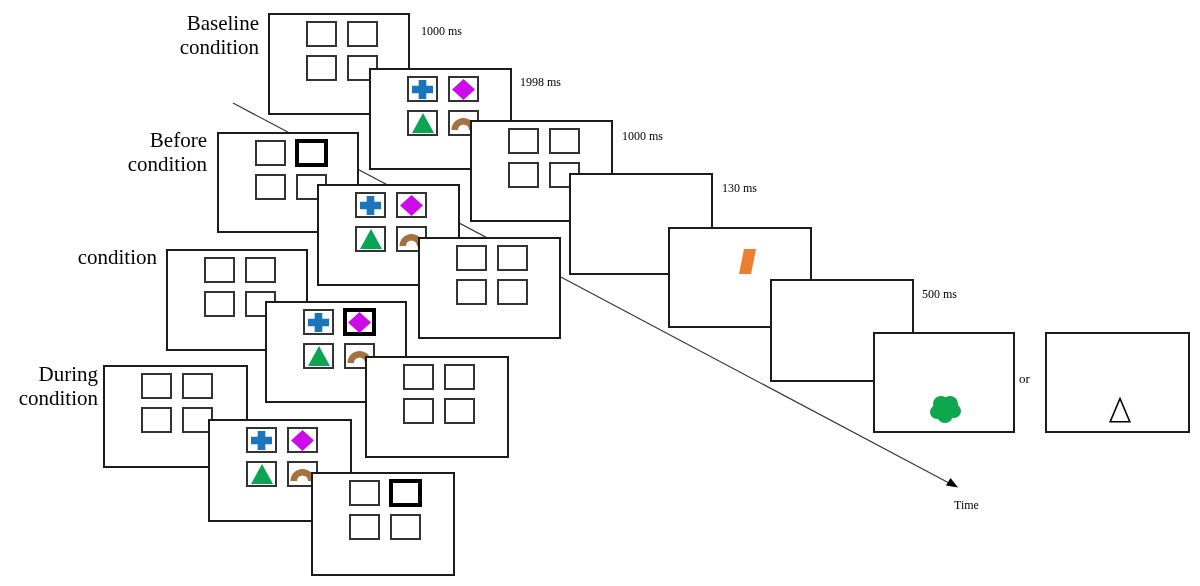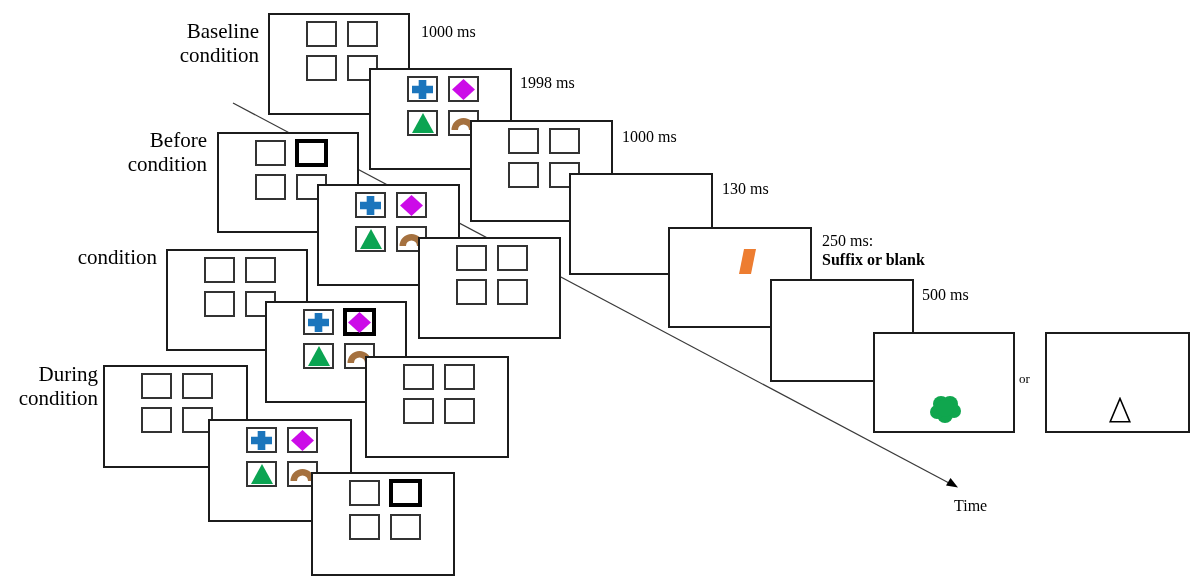--- a/index.html
+++ b/index.html
@@ -16,21 +16,21 @@
     position:absolute;width:31px;height:26px;background:#ffffff;
     border:2px solid #333333;box-sizing:border-box;
     display:flex;align-items:center;justify-content:center;
   }
   .cell.thick{width:33px;height:28px;border:4px solid #000000;margin:-1px 0 0 -1px;}
   .c1{left:36px;top:6px}.c2{left:77px;top:6px}.c3{left:36px;top:40px}.c4{left:77px;top:40px}
   .cond-label{
     position:absolute;font-size:21px;line-height:24px;text-align:right;
     white-space:nowrap;
   }
-  .ms-label{position:absolute;font-size:16px;line-height:19px;white-space:nowrap;}
+  .ms-label{position:absolute;font-size:12px;line-height:19px;white-space:nowrap;}
   .bold{font-weight:bold;}
   .abs{position:absolute;}
   svg{display:block;}
 </style>
 </head>
 <body>
 
 <div class="canvas">
 
   <svg class="axis-svg">
@@ -208,42 +208,38 @@
     </div>
   </div>
 
   <div class="frame" style="left:311px;top:472px;width:144px;height:104px">
     <div class="cell c1"></div>
     <div class="cell c2 thick"></div>
     <div class="cell c3"></div>
     <div class="cell c4"></div>
   </div>
 
-  <div class="cond-label" style="left:119px;top:19px;width:140px">
+  <div class="cond-label" style="left:119px;top:11px;width:140px">
     <div>Baseline</div>
     <div>condition</div>
   </div>
   <div class="cond-label" style="left:67px;top:128px;width:140px">
     <div>Before</div>
     <div>condition</div>
   </div>
   <div class="cond-label" style="left:17px;top:245px;width:140px">
     <div>condition</div>
   </div>
   <div class="cond-label" style="left:6px;top:362px;width:92px">
     <div>During</div>
     <div>condition</div>
   </div>
 
   <div class="ms-label" style="left:421px;top:22px">1000 ms</div>
   <div class="ms-label" style="left:520px;top:73px">1998 ms</div>
   <div class="ms-label" style="left:622px;top:127px">1000 ms</div>
   <div class="ms-label" style="left:722px;top:179px">130 ms</div>
-  <div class="ms-label" style="left:822px;top:231px">
-    <div>250 ms:</div>
-    <div class="bold">Suffix or blank</div>
-  </div>
   <div class="ms-label" style="left:922px;top:285px">500 ms</div>
 
   <div class="ms-label" style="left:1019px;top:369px;font-size:13px">or</div>
   <div class="ms-label" style="left:954px;top:496px">Time</div>
 
 </div>
 
 </body></html>

